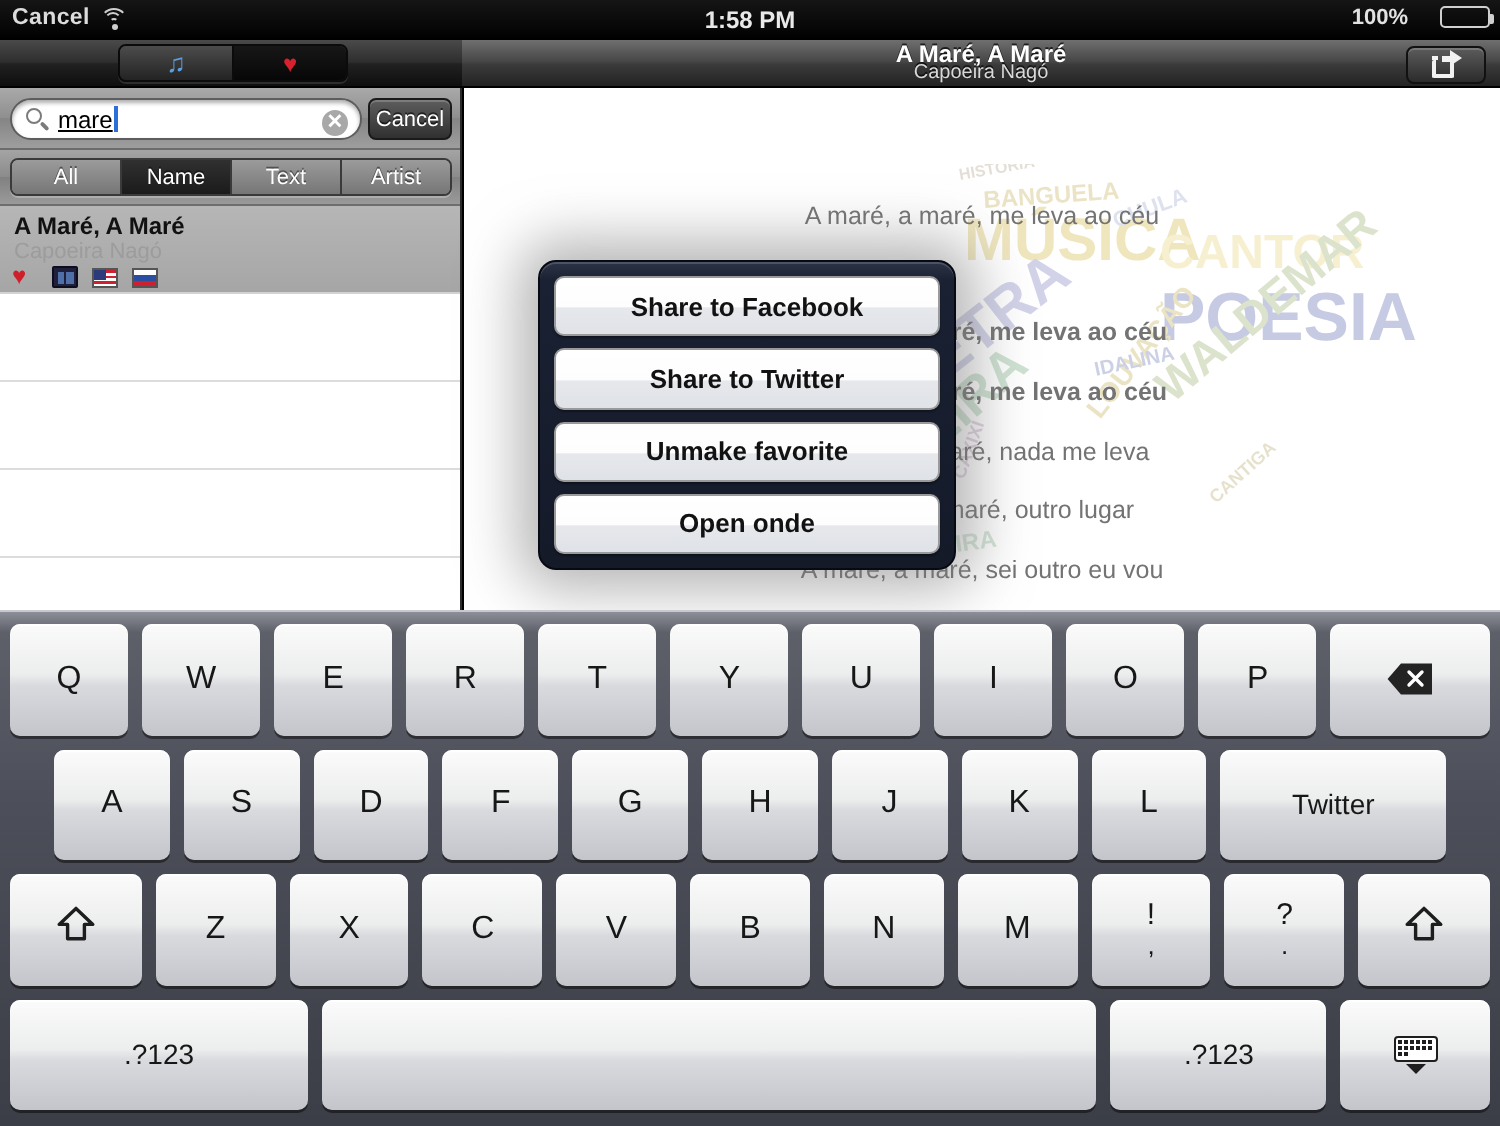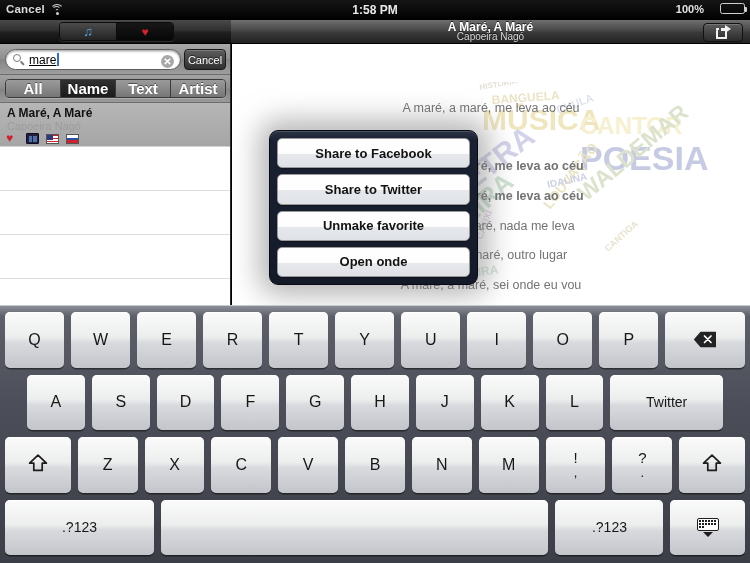--- a/index.html
+++ b/index.html
@@ -143,21 +143,21 @@
     background: linear-gradient(to bottom, #a4a4a4 0%, #8b8b8b 50%, #818181 51%, #9a9a9a 100%);
     border-bottom: 1px solid #6e6e6e;
     display: flex; align-items: center; padding: 0 5px;
   }
   .scope-group {
     display: flex; width: 100%; height: 19px; border: 1px solid #3a3a3a;
     border-radius: 4px; overflow: hidden; box-shadow: 0 1px 0 rgba(255,255,255,.25);
   }
   .scope-seg {
     flex: 1; display: flex; align-items: center; justify-content: center;
-    font-size: 15px; font-weight: bold; color: #fff;
+    font-size: 11px; font-weight: normal; color: #fff;
     background: linear-gradient(to bottom, #9b9b9b, #767676);
     border-right: 1px solid #3a3a3a; text-shadow: 0 -1px 0 rgba(0,0,0,.45);
   }
   .scope-seg:last-child { border-right: none; }
   .scope-seg.on { background: linear-gradient(to bottom, #303030, #1b1b1b); }
 
   .results { position: absolute; top: 59px; left: 0; width: 231px; height: 202px; background: #fff; }
   .result-row {
     position: relative; height: 44px; border-bottom: 1px solid #d2d2d2;
     background: linear-gradient(to bottom, rgba(176,176,176,.92), rgba(158,158,158,.92));
@@ -350,21 +350,21 @@
         <text x="-62" y="8" fill="#7aa87f" font-size="22" font-family="&quot;Liberation Sans&quot;, sans-serif" font-weight="bold" transform="rotate(-65 -62 8)">PAS</text>
         <text x="-30" y="26" fill="#9fb9c8" font-size="12" font-family="&quot;Liberation Sans&quot;, sans-serif" font-weight="bold" transform="rotate(-28 -30 26)">DEUS</text>
         <text x="-36" y="2" fill="#8f96c8" font-size="30" font-family="&quot;Liberation Sans&quot;, sans-serif" font-weight="bold" transform="rotate(-18 -36 2)">AXE</text>
       </svg>
     <div class="lyrics" id="lyrics-host">
         <div class="lyric-line" style="position: absolute; left: 0px; width: 518px; top: 57px;">A maré, a maré, me leva ao céu</div>
         <div class="lyric-line bold" style="position: absolute; left: 0px; width: 518px; top: 115px;">A maré, a maré, me leva ao céu</div>
         <div class="lyric-line bold" style="position: absolute; left: 0px; width: 518px; top: 145px;">A maré, a maré, me leva ao céu</div>
         <div class="lyric-line" style="position: absolute; left: 0px; width: 518px; top: 175px;">A maré, a maré, nada me leva</div>
         <div class="lyric-line" style="position: absolute; left: 0px; width: 518px; top: 204px;">A maré, a maré, outro lugar</div>
-        <div class="lyric-line" style="position: absolute; left: 0px; width: 518px; top: 234px;">A maré, a maré, sei onde eu vou</div>
+        <div class="lyric-line" style="position: absolute; left: 0px; width: 518px; top: 234px;">A maré, a maré, sei outro eu vou</div>
       </div>
   </div>
 
   <div class="actionsheet">
     <div class="as-btn">Share to Facebook</div>
     <div class="as-btn">Share to Twitter</div>
     <div class="as-btn">Unmake favorite</div>
     <div class="as-btn">Open onde</div>
   </div>
 

